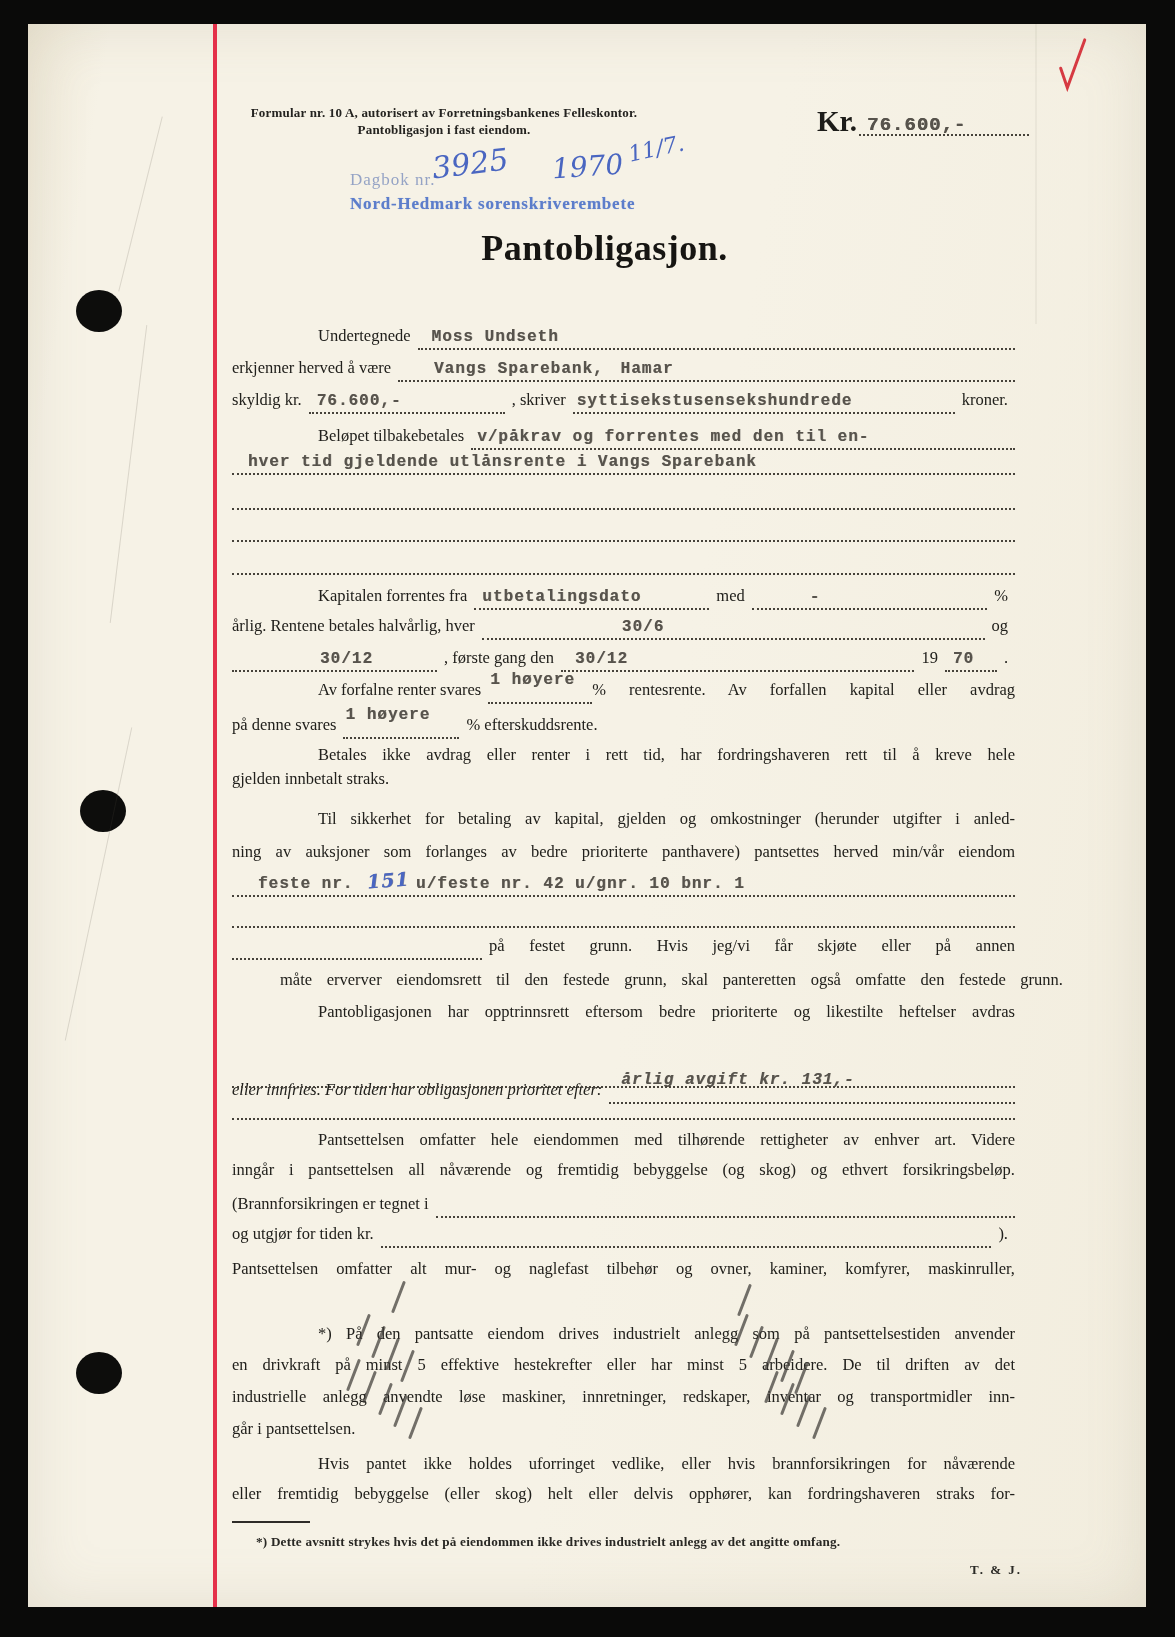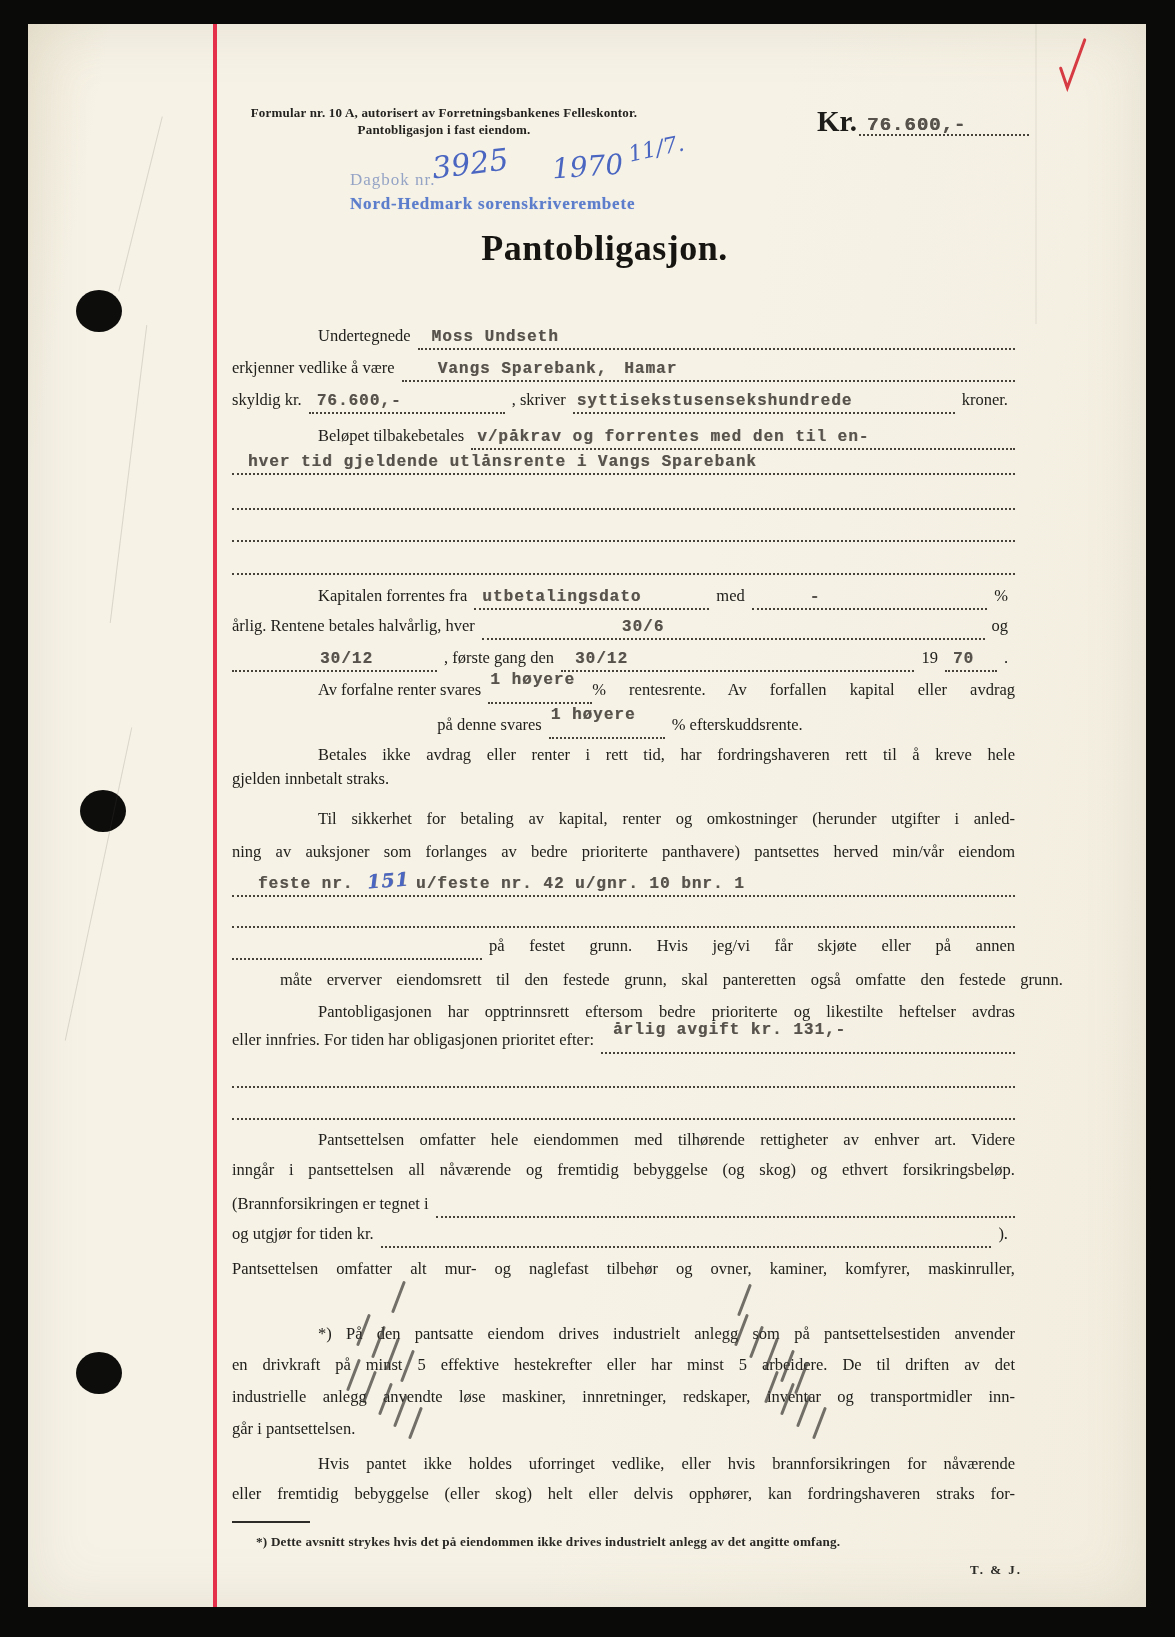--- a/index.html
+++ b/index.html
@@ -97,21 +97,21 @@
     <div class="fnrule"></div>
     <div class="footnote">*) Dette avsnitt strykes hvis det på eiendommen ikke drives industrielt anlegg av det angitte omfang.</div>
     <div class="printer">T. &amp; J.</div>
   <div class="row" style="top: 298px;">
         <span class="pl" style="margin-left: 86px;">Undertegnede</span>
         <span class="fl">
           <span class="tw" style="padding-left: 14px;">Moss Undseth</span>
         </span>
       </div>
       <div class="row" style="top: 330px;">
-        <span class="pl">erkjenner vedlike å være</span>
+        <span class="pl">erkjenner herved å være</span>
         <span class="fl">
           <span class="tw" style="padding-left: 36px;">Vangs Sparebank, Hamar</span>
         </span>
       </div>
       <div class="row" style="top: 362px;">
         <span class="pl">skyldig kr.</span>
         <span class="fl" style="flex: 0 0 196px;">
           <span class="tw" style="padding-left: 8px;">76.600,-</span>
         </span>
         <span class="pl after">, skriver</span>
@@ -172,46 +172,46 @@
         </span>
         <span class="pl after">.</span>
       </div>
       <div class="row" style="top: 652px;">
         <span class="pl" style="margin-left: 86px;">Av forfalne renter svares</span>
         <span class="fl" style="flex: 0 0 104px;">
           <span class="tw raise" style="padding-left: 2px;">1 høyere</span>
         </span>
         <span class="pl grow">% rentesrente.  Av forfallen kapital eller avdrag</span>
       </div>
-      <div class="row" style="top: 687px; justify-content: center;">
+      <div class="row" style="top: 687px;">
         <span class="pl">på denne svares</span>
         <span class="fl" style="flex: 0 0 116px;">
           <span class="tw raise" style="padding-left: 2px;">1 høyere</span>
         </span>
         <span class="pl after">% efterskuddsrente.</span>
       </div>
       <div class="row blk just ind" style="top: 717px;">Betales ikke avdrag eller renter i rett tid, har fordringshaveren rett til å kreve hele</div>
       <div class="row blk" style="top: 741px;">gjelden innbetalt straks.</div>
-      <div class="row blk just ind" style="top: 781px;">Til sikkerhet for betaling av kapital, renter og omkostninger (herunder utgifter i anled-</div>
+      <div class="row blk just ind" style="top: 781px;">Til sikkerhet for betaling av kapital, gjelden og omkostninger (herunder utgifter i anled-</div>
       <div class="row blk just" style="top: 814px;">ning av auksjoner som forlanges av bedre prioriterte panthavere) pantsettes herved min/vår eiendom</div>
       <div class="row" style="top: 845px;">
         <span class="fl">
           <span class="tw" style="padding-left: 26px;"><span style="margin-right: 8px;">feste nr.</span><span class="hw-inline">151</span><span style="margin-right: 8px;">u/feste nr. 42 u/gnr. 10 bnr. 1</span></span>
         </span>
       </div>
       <div class="row" style="top: 876px;">
         <span class="fl"></span>
       </div>
       <div class="row" style="top: 908px;">
         <span class="fl" style="flex: 0 0 250px;"></span>
         <span class="pl grow after">på festet grunn.  Hvis jeg/vi får skjøte eller på annen</span>
       </div>
       <div class="row blk just" style="top: 942px; margin-left: 48px;">måte erverver eiendomsrett til den festede grunn, skal panteretten også omfatte den festede grunn.</div>
       <div class="row blk just ind" style="top: 974px;">Pantobligasjonen har opptrinnsrett eftersom bedre prioriterte og likestilte heftelser avdras</div>
-      <div class="row" style="top: 1002px;">
+      <div class="row" style="top: 1052px; font-style: italic;">
         <span class="pl">eller innfries.  For tiden har obligasjonen prioritet efter:</span>
         <span class="fl">
           <span class="tw raise" style="padding-left: 12px;">årlig avgift kr. 131,-</span>
         </span>
       </div>
       <div class="row" style="top: 1036px;">
         <span class="fl"></span>
       </div>
       <div class="row" style="top: 1068px;">
         <span class="fl"></span>

